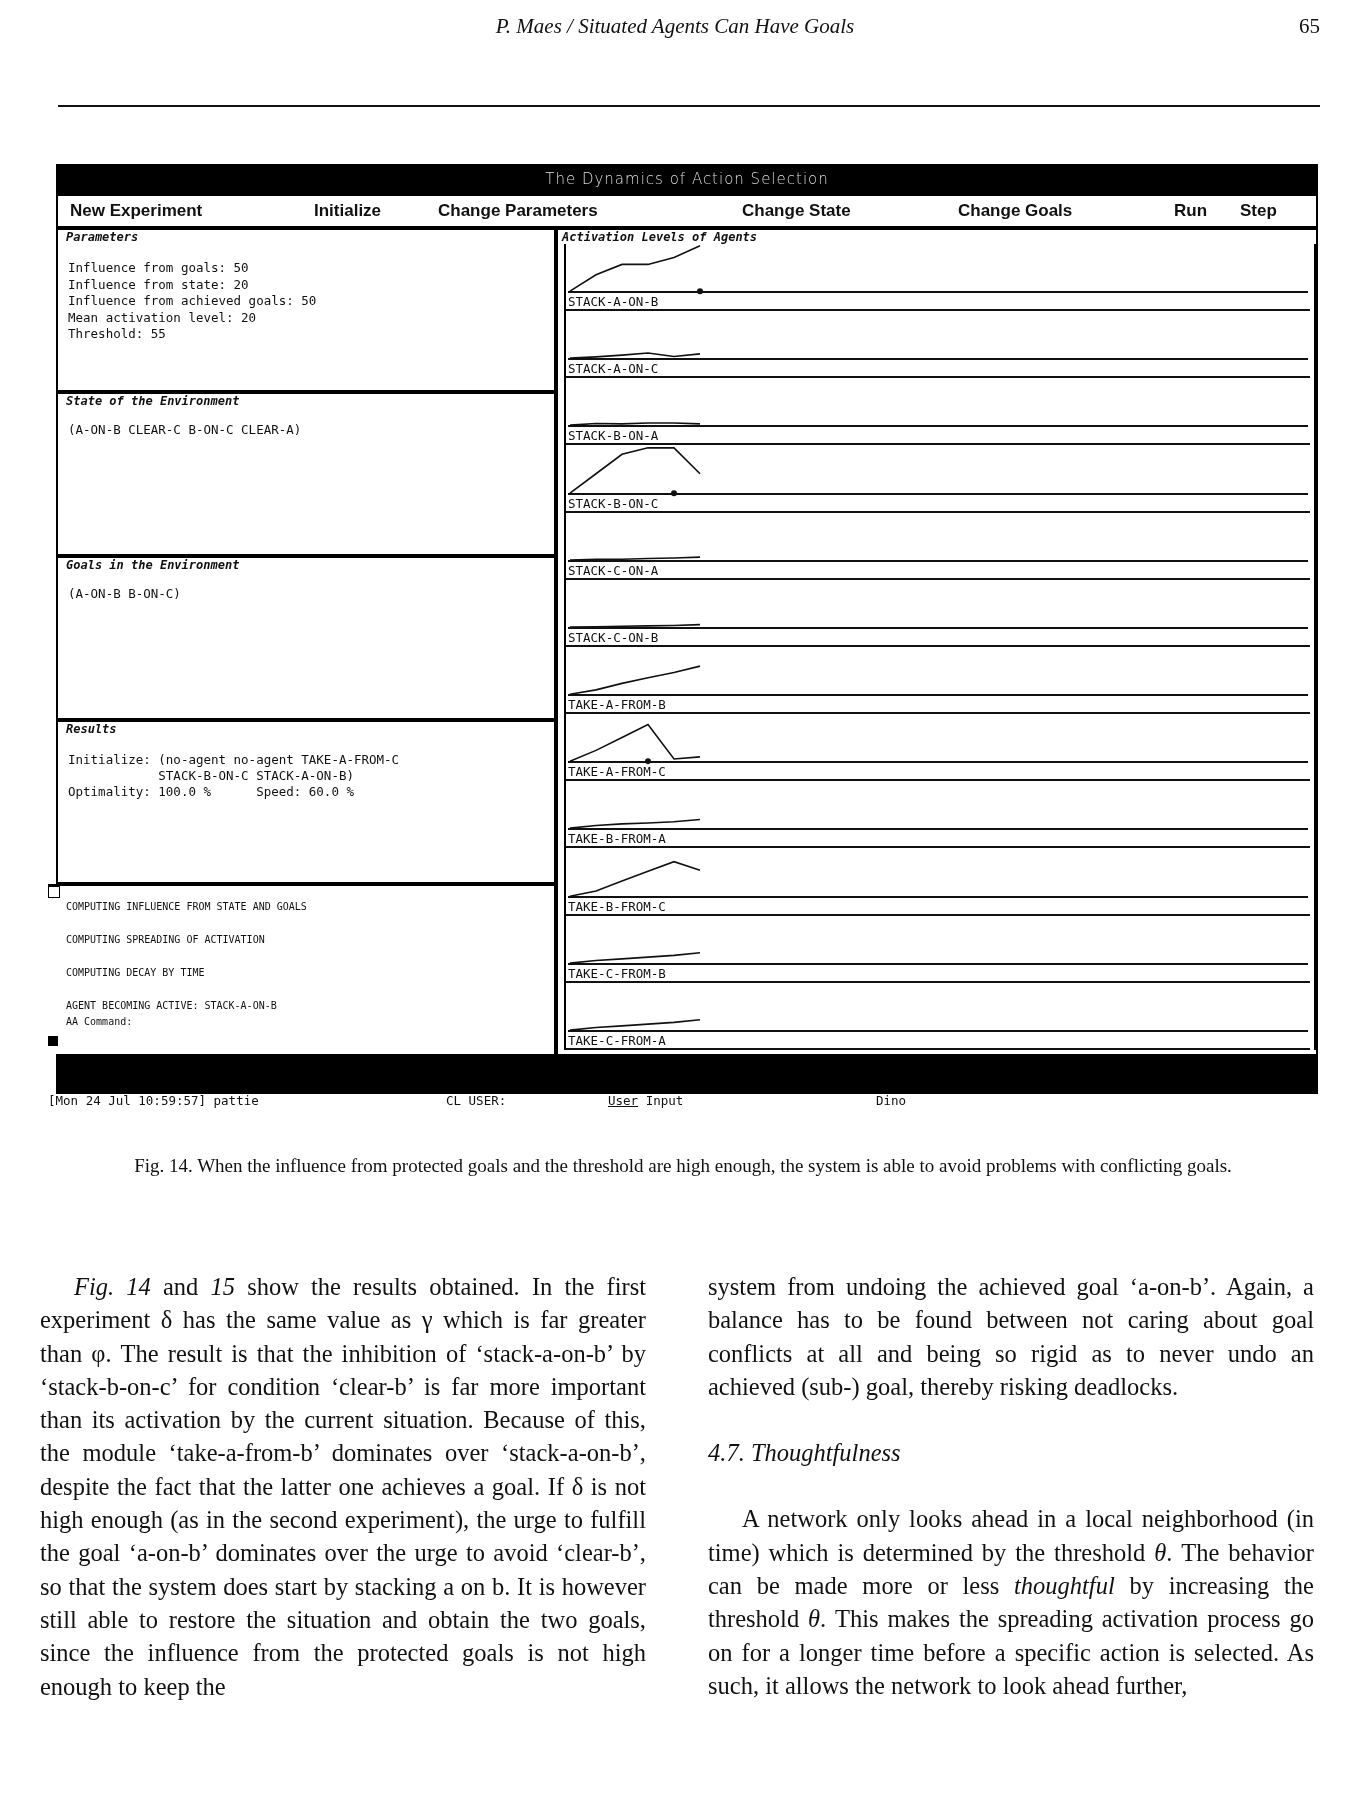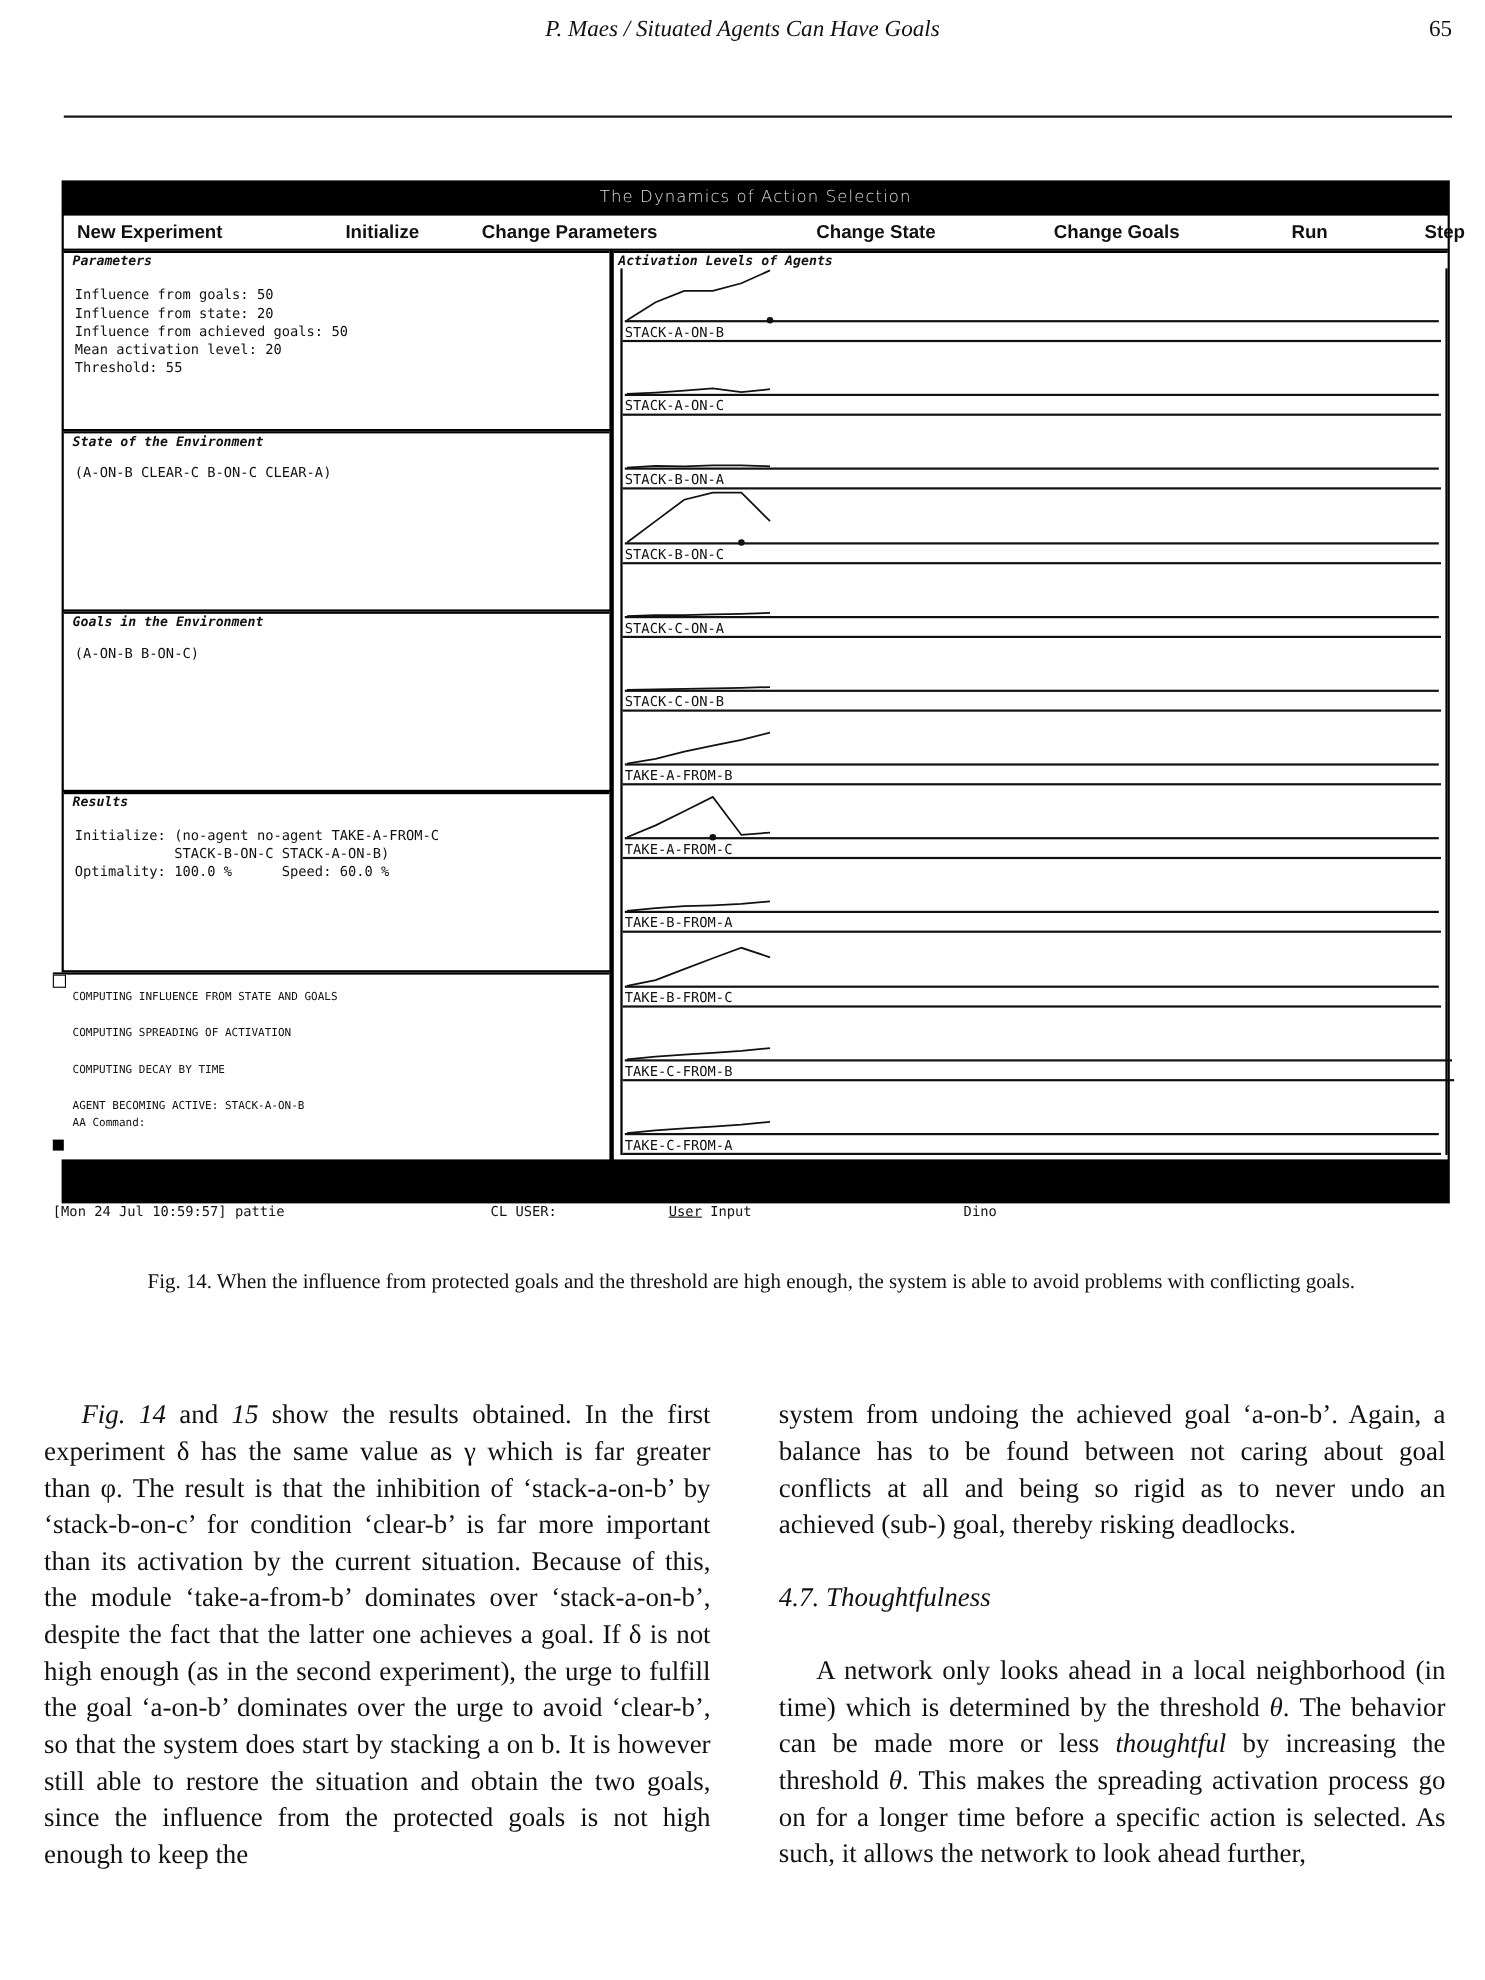--- a/index.html
+++ b/index.html
@@ -42,21 +42,21 @@
 
 <div class="screen">
   <div class="screen-title">The Dynamics of Action Selection</div>
   <div class="menubar">
     <span style="left:12px">New Experiment</span>
     <span style="left:256px">Initialize</span>
     <span style="left:380px">Change Parameters</span>
     <span style="left:684px">Change State</span>
     <span style="left:900px">Change Goals</span>
     <span style="left:1116px">Run</span>
-    <span style="left:1237px">Step</span>
+    <span style="left:1182px">Step</span>
   </div>
 
   <div class="pane" style="left:2px;top:64px;width:496px;height:160px;">
     <div class="pane-title">Parameters</div>
     <div class="mono" style="top:30px">Influence from goals: 50</div>
     <div class="mono" style="top:46.5px">Influence from state: 20</div>
     <div class="mono" style="top:63px">Influence from achieved goals: 50</div>
     <div class="mono" style="top:79.5px">Mean activation level: 20</div>
     <div class="mono" style="top:96px">Threshold: 55</div>
   </div>
@@ -163,21 +163,21 @@
           </svg>
         </div>
         <div class="lane" style="top: 604.5px; height: 48px;">
           <div class="lane-base" style="top: 47.1667px;"></div>
           <div class="lane-label" style="top: 50.1667px;">TAKE-B-FROM-C</div>
           <div class="lane-sep" style="top: 65.1667px;"></div>
           <svg width="748" height="67.16666666666667" style="position: absolute; left: 0px; top: 0px; overflow: visible;">
             <polyline points="4,47.16666666666667 30,41.98666666666667 56,32.05833333333334 82,22.130000000000003 108,12.633333333333333 134,21.26666666666667" fill="none" stroke="#111" stroke-width="1.6"></polyline>
           </svg>
         </div>
-        <div class="lane" style="top: 671.667px; height: 67.1667px; padding-left: 12px;">
+        <div class="lane" style="top: 671.667px; height: 67.1667px;">
           <div class="lane-base" style="top: 47.1667px;"></div>
           <div class="lane-label" style="top: 50.1667px;">TAKE-C-FROM-B</div>
           <div class="lane-sep" style="top: 65.1667px;"></div>
           <svg width="748" height="67.16666666666667" style="position: absolute; left: 0px; top: 0px; overflow: visible;">
             <polyline points="4,47.16666666666667 30,44.57666666666667 56,42.85 82,41.123333333333335 108,39.39666666666667 134,36.80666666666667" fill="none" stroke="#111" stroke-width="1.6"></polyline>
           </svg>
         </div>
         <div class="lane" style="top: 738.833px; height: 67.1667px;">
           <div class="lane-base" style="top: 47.1667px;"></div>
           <div class="lane-label" style="top: 50.1667px;">TAKE-C-FROM-A</div>

